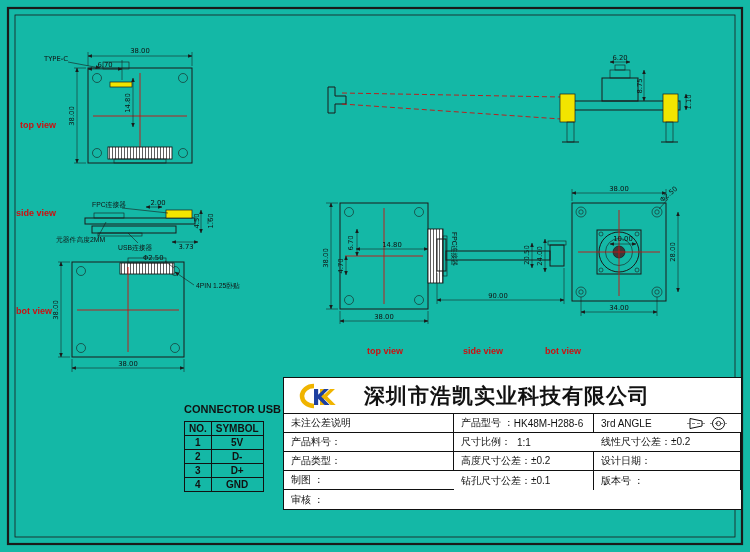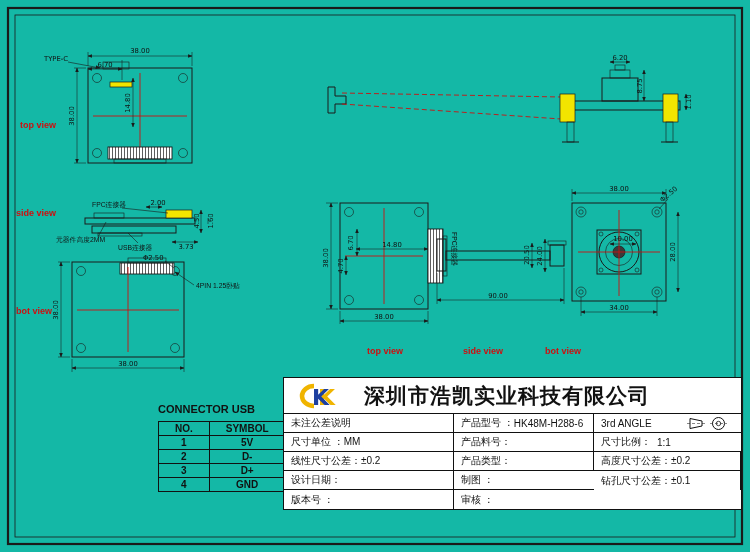--- a/index.html
+++ b/index.html
@@ -15,25 +15,25 @@
   .dim  { fill:none; stroke:#1a1a1a; stroke-width:0.55; }
   .red  { fill:none; stroke:#cc1111; stroke-width:0.9; }
   .redd { fill:none; stroke:#cc1111; stroke-width:0.9; stroke-dasharray:5 3; }
   .yel  { fill:#f2e500; stroke:#1a1a1a; stroke-width:0.7; }
   .dtx  { font:6.8px "DejaVu Sans", sans-serif; fill:#111; text-anchor:middle; }
   .dts  { font:6.8px "DejaVu Sans", sans-serif; fill:#111; text-anchor:start; }
   .cn   { font:6.8px "Liberation Sans", sans-serif; fill:#111; text-anchor:start; }
   .lbl  { font:bold 9px "Liberation Sans", sans-serif; fill:#cc1111; }
 
   
-  .pin-desc  { position:absolute; left:158px; top:402px; width:110px; }
+  .pin-desc  { position:absolute; left:184px; top:402px; width:110px; }
   .pin-title { font:bold 11px "Liberation Sans", sans-serif; color:#111; line-height:1.3; }
   .pin-table { border-collapse:collapse; margin-top:5px; }
   .pin-table th, .pin-table td { border:1px solid #111; font:bold 10px "Liberation Sans", sans-serif;
-                                 color:#111; text-align:center; padding:1px 16px; width:47px; height:14px; }
+                                 color:#111; text-align:center; padding:1px 4px; width:47px; height:14px; }
   .pin-table th:first-child, .pin-table td:first-child { width:26px; }
 
   
   .title-block { position:absolute; left:283px; top:377px; width:459px; height:133px;
                  border:1.6px solid #111; background:#fff; }
   .tb-header  { display:flex; align-items:center; height:36px; border-bottom:1.2px solid #111; }
   .tb-logo    { margin-left:10px; flex:none; }
   .tb-company { font-size:21px; font-weight:bold; color:#111; margin-left:12px;
                 letter-spacing:1px; white-space:nowrap;text-align:right; }
   .tb-grid { display:grid; grid-template-columns:170px 140px 1fr; grid-auto-rows:19.1px;
@@ -317,21 +317,20 @@
         <span class="bold">3rd ANGLE</span>
         <svg class="tb-sym" width="46" height="15" viewBox="0 0 46 15">
           <line x1="0" y1="7.5" x2="18" y2="7.5" stroke="#111" stroke-width="0.5" stroke-dasharray="3 2"></line>
           <path d="M3,2.5 L15,5 L15,10 L3,12.5 Z" fill="none" stroke="#111" stroke-width="1"></path>
           <line x1="23" y1="7.5" x2="40" y2="7.5" stroke="#111" stroke-width="0.5" stroke-dasharray="3 2"></line>
           <circle cx="31.5" cy="7.5" r="6" fill="none" stroke="#111" stroke-width="1"></circle>
           <circle cx="31.5" cy="7.5" r="2.2" fill="none" stroke="#111" stroke-width="0.8"></circle>
         </svg>
       </div>
 
-      <div class="tb-cell cr">尺寸单位 ：MM</div>
       <div class="tb-cell cr">产品料号：</div>
       <div class="tb-cell">
         <span>尺寸比例：</span>
           <span class="tb-val">1:1</span>
       </div>
 
       <div class="tb-cell cr">线性尺寸公差：±0.2</div>
       <div class="tb-cell cr">产品类型：</div>
 
       <div class="tb-cell cr">高度尺寸公差：±0.2</div>

